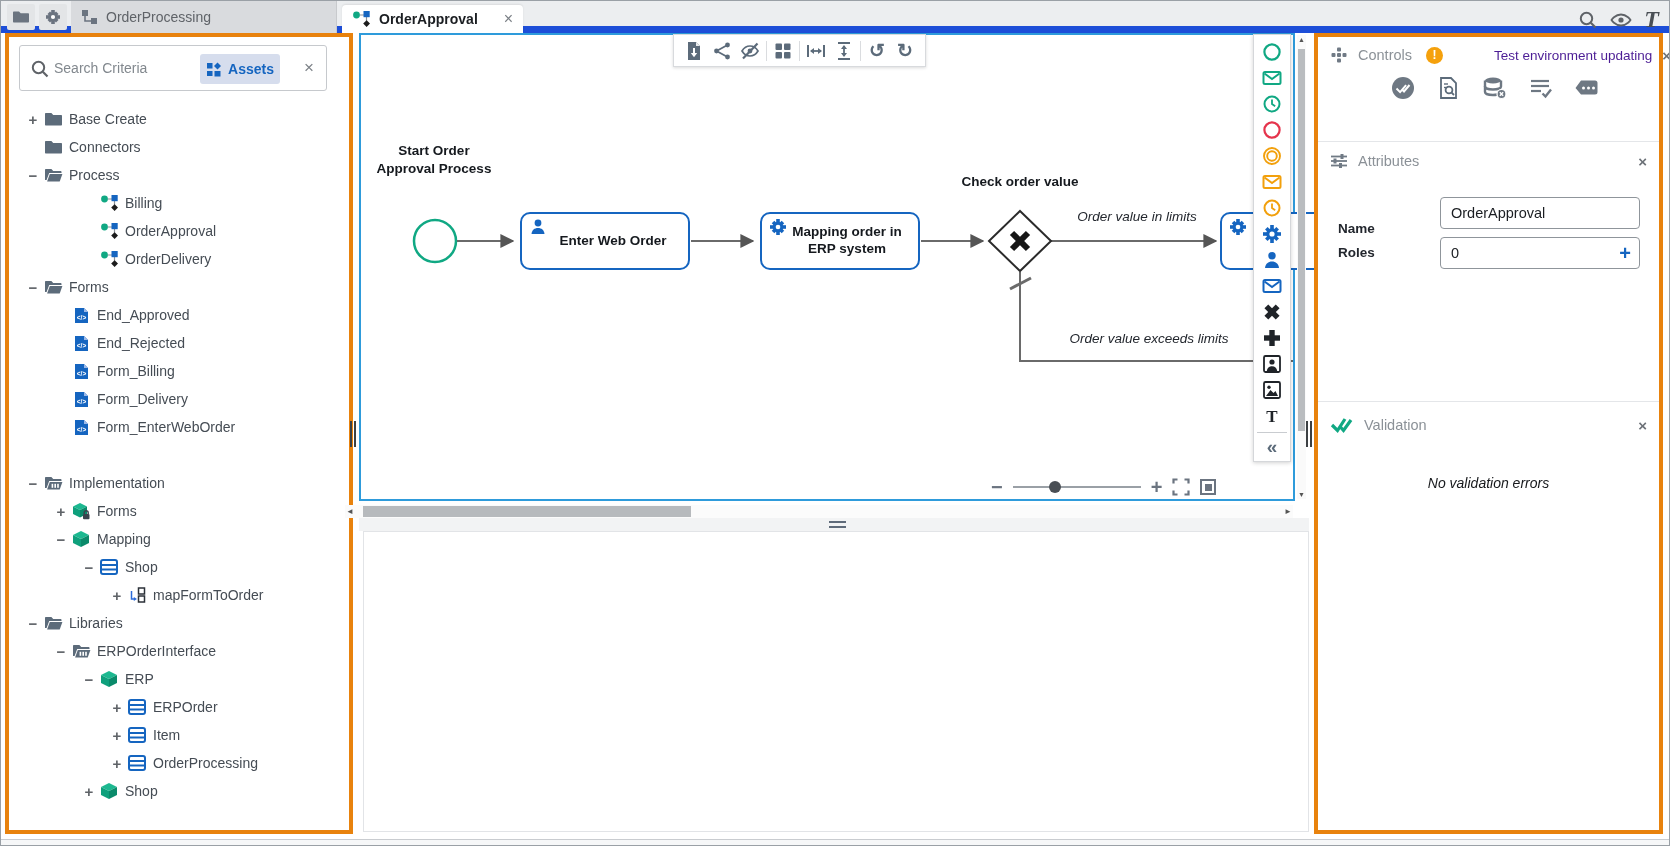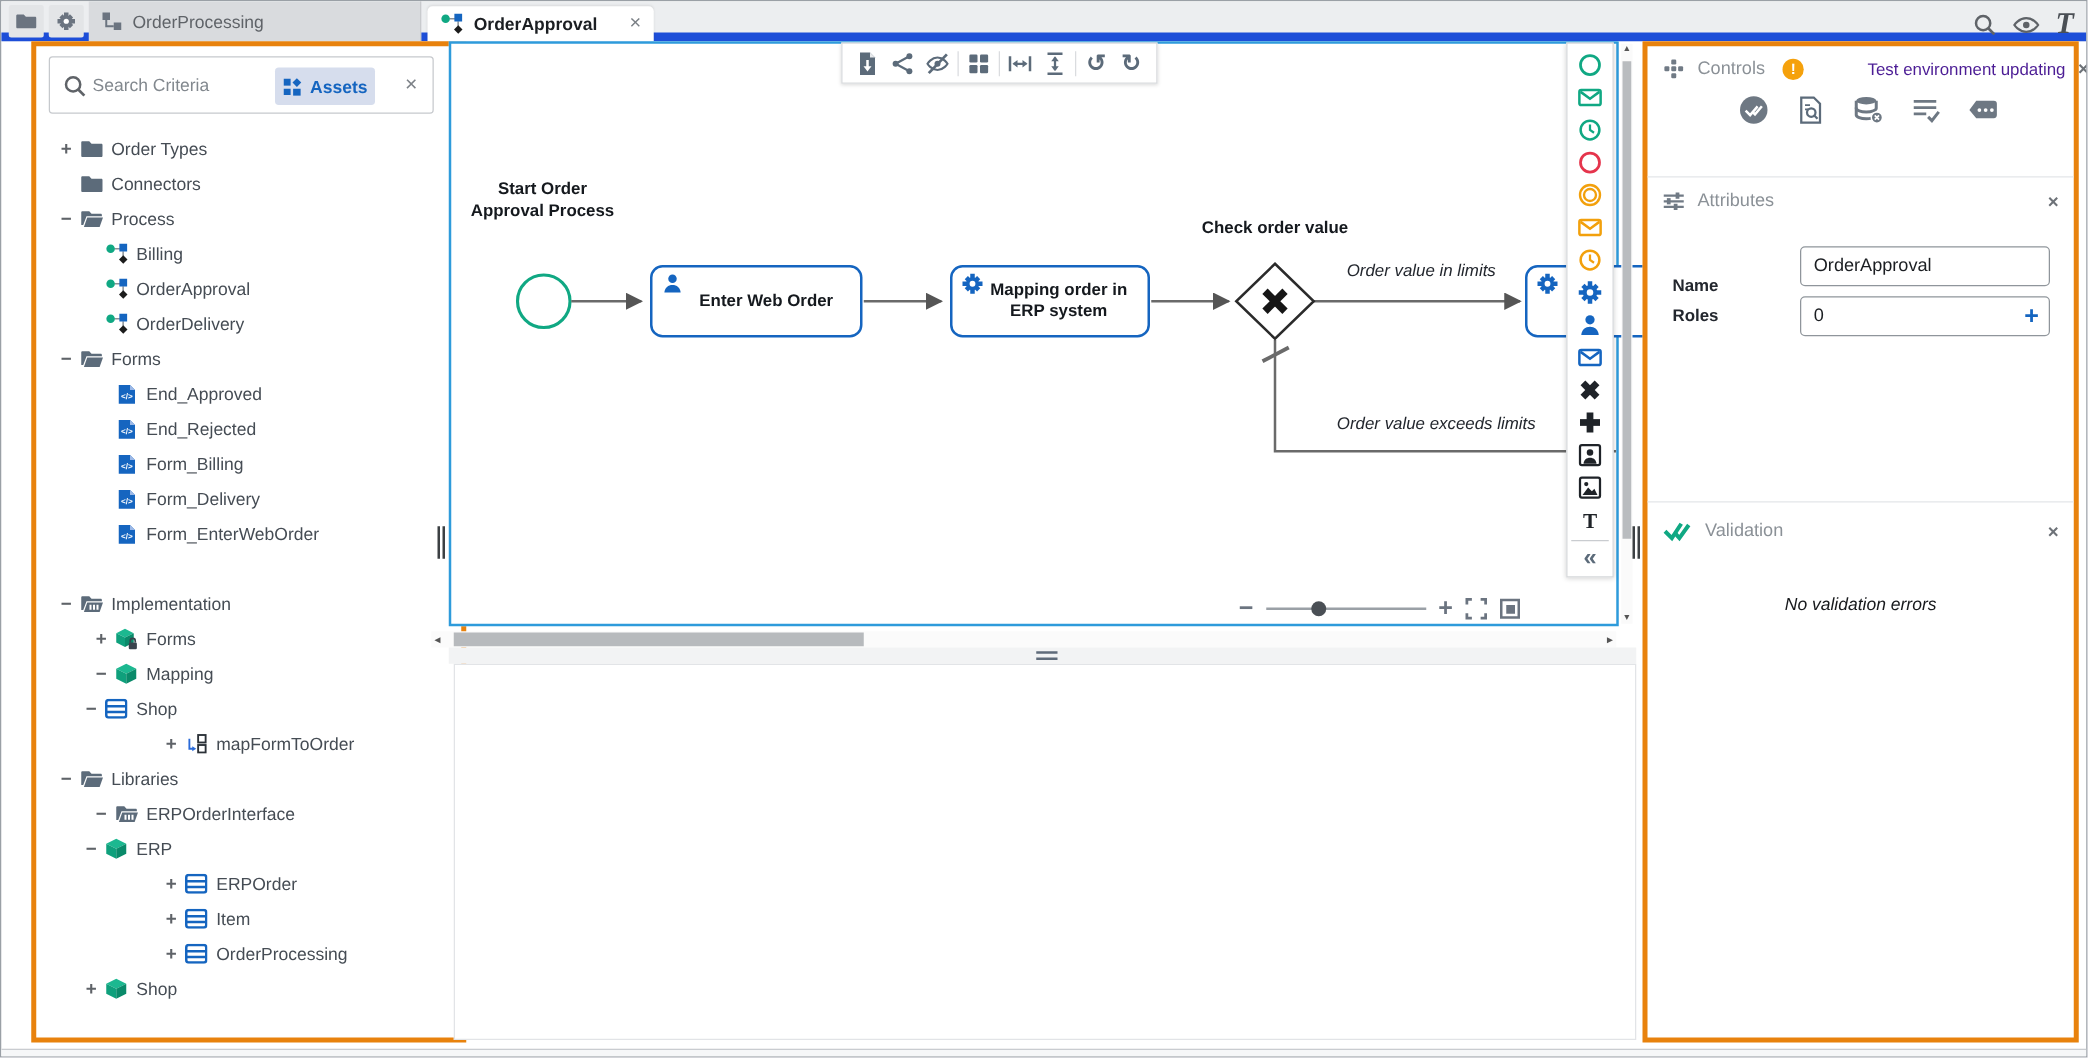--- a/index.html
+++ b/index.html
@@ -12,36 +12,36 @@
           display:flex;align-items:center;justify-content:center;cursor:pointer;}
   .tab-gray{position:absolute;left:70px;top:0;width:266px;height:32px;background:#d9dbde;border-right:1px solid #c8cacd;
             display:flex;align-items:center;padding-left:10px;color:#5f6368;font-size:14px;gap:8px;}
   .tab-active{position:absolute;left:341px;top:4px;width:181px;height:28px;background:#ffffff;border-radius:4px 4px 0 0;
             display:flex;align-items:center;padding:0 10px;gap:8px;box-shadow:0 -1px 2px rgba(0,0,0,.08);}
   .tab-active .tlabel{font-weight:bold;font-size:14px;color:#1b1e22;flex:1;}
   .xmark{color:#7a7f85;font-size:16px;line-height:1;cursor:pointer;}
   .tb-right{position:absolute;right:10px;top:5px;display:flex;align-items:center;gap:12px;}
   .logoT{font-family:"Liberation Serif",serif;font-style:italic;font-weight:bold;font-size:24px;color:#4a4f55;}
   
-  .lpanel{position:absolute;left:24px;top:32px;width:348px;height:801px;background:#fff;border:4px solid #E8820D;}
+  .lpanel{position:absolute;left:4px;top:32px;width:348px;height:801px;background:#fff;border:4px solid #E8820D;}
   .searchbox{position:absolute;left:10px;top:8px;width:308px;height:46px;border:1px solid #c6c9cd;border-radius:3px;background:#fff;}
   .searchbox .sicon{position:absolute;left:10px;top:13px;}
   .searchbox input{position:absolute;left:32px;top:8px;width:140px;height:28px;border:none;outline:none;
         font-size:14px;color:#4a4f55;font-family:"Liberation Sans",sans-serif;}
   .searchbox input::placeholder{color:#82888e;}
   .chip{position:absolute;left:180px;top:8px;width:80px;height:30px;background:#d6dded;border-radius:3px;
         display:flex;align-items:center;justify-content:center;gap:6px;cursor:pointer;}
   .chip span{color:#1565C0;font-weight:bold;font-size:14px;}
   .search-x{position:absolute;left:284px;top:12px;font-size:17px;color:#7d8288;cursor:pointer;}
   .tree{position:absolute;left:0;top:68px;right:0;bottom:0;}
   .trow{position:absolute;left:0;right:0;height:28px;display:flex;align-items:center;cursor:pointer;}
   .texp{width:16px;text-align:center;color:#5f6368;font-size:15px;font-weight:bold;flex:none;}
   .tico{width:24px;display:flex;justify-content:center;align-items:center;flex:none;margin-right:4px;}
   .tlab{font-size:14px;color:#454c54;white-space:nowrap;}
-  .d0{padding-left:16px;} .d1{padding-left:44px;} .d2{padding-left:36px;} .d3{padding-left:100px;}
+  .d0{padding-left:16px;} .d1{padding-left:44px;} .d2{padding-left:72px;} .d3{padding-left:100px;}
   
   .canvas{position:absolute;left:358px;top:32px;width:936px;height:468px;border:2px solid #2E9BDB;background:#fff;}
   .dg-svg{position:absolute;left:0;top:0;}
   .ctoolbar{position:absolute;left:312px;top:-1px;height:33px;background:#fff;border:1px solid #d8dadd;
             box-shadow:0 1px 3px rgba(0,0,0,.15);display:flex;align-items:center;padding:0 6px;}
   .ctb-i{width:28px;height:26px;display:flex;align-items:center;justify-content:center;cursor:pointer;color:#5C6B7A;font-size:19px;font-weight:bold;}
   .ctb-sep{width:1px;height:20px;background:#dadcdf;margin:0 2px;}
   .task{position:absolute;border:2px solid #1565C0;border-radius:10px;background:#fff;display:flex;align-items:center;
         justify-content:center;text-align:center;font-weight:bold;font-size:13.5px;color:#15191e;line-height:1.25;}
   .task .corner{position:absolute;left:7px;top:4px;}
@@ -183,21 +183,21 @@
       <span class="search-x">×</span>
     </div>
     <div class="tree">
       <div class="trow d0" style="top:0px">
           <span class="texp">+</span>
           <span class="tico">
             <svg width="19" height="16" viewBox="0 0 19 16" style="display:block">
               <path fill="#5C6B7A" d="M1 3c0-.6.4-1 1-1h5.4l1.8 2H17c.6 0 1 .4 1 1v8.5c0 .6-.4 1-1 1H2c-.6 0-1-.4-1-1z"></path>
             </svg>
           </span>
-          <span class="tlab">Order Types</span>
+          <span class="tlab">Base Create</span>
         </div>
       <div class="trow d0" style="top:28px">
           <span class="texp"></span>
           <span class="tico">
             <svg width="19" height="16" viewBox="0 0 19 16" style="display:block">
               <path fill="#5C6B7A" d="M1 3c0-.6.4-1 1-1h5.4l1.8 2H17c.6 0 1 .4 1 1v8.5c0 .6-.4 1-1 1H2c-.6 0-1-.4-1-1z"></path>
             </svg>
           </span>
           <span class="tlab">Connectors</span>
         </div>

